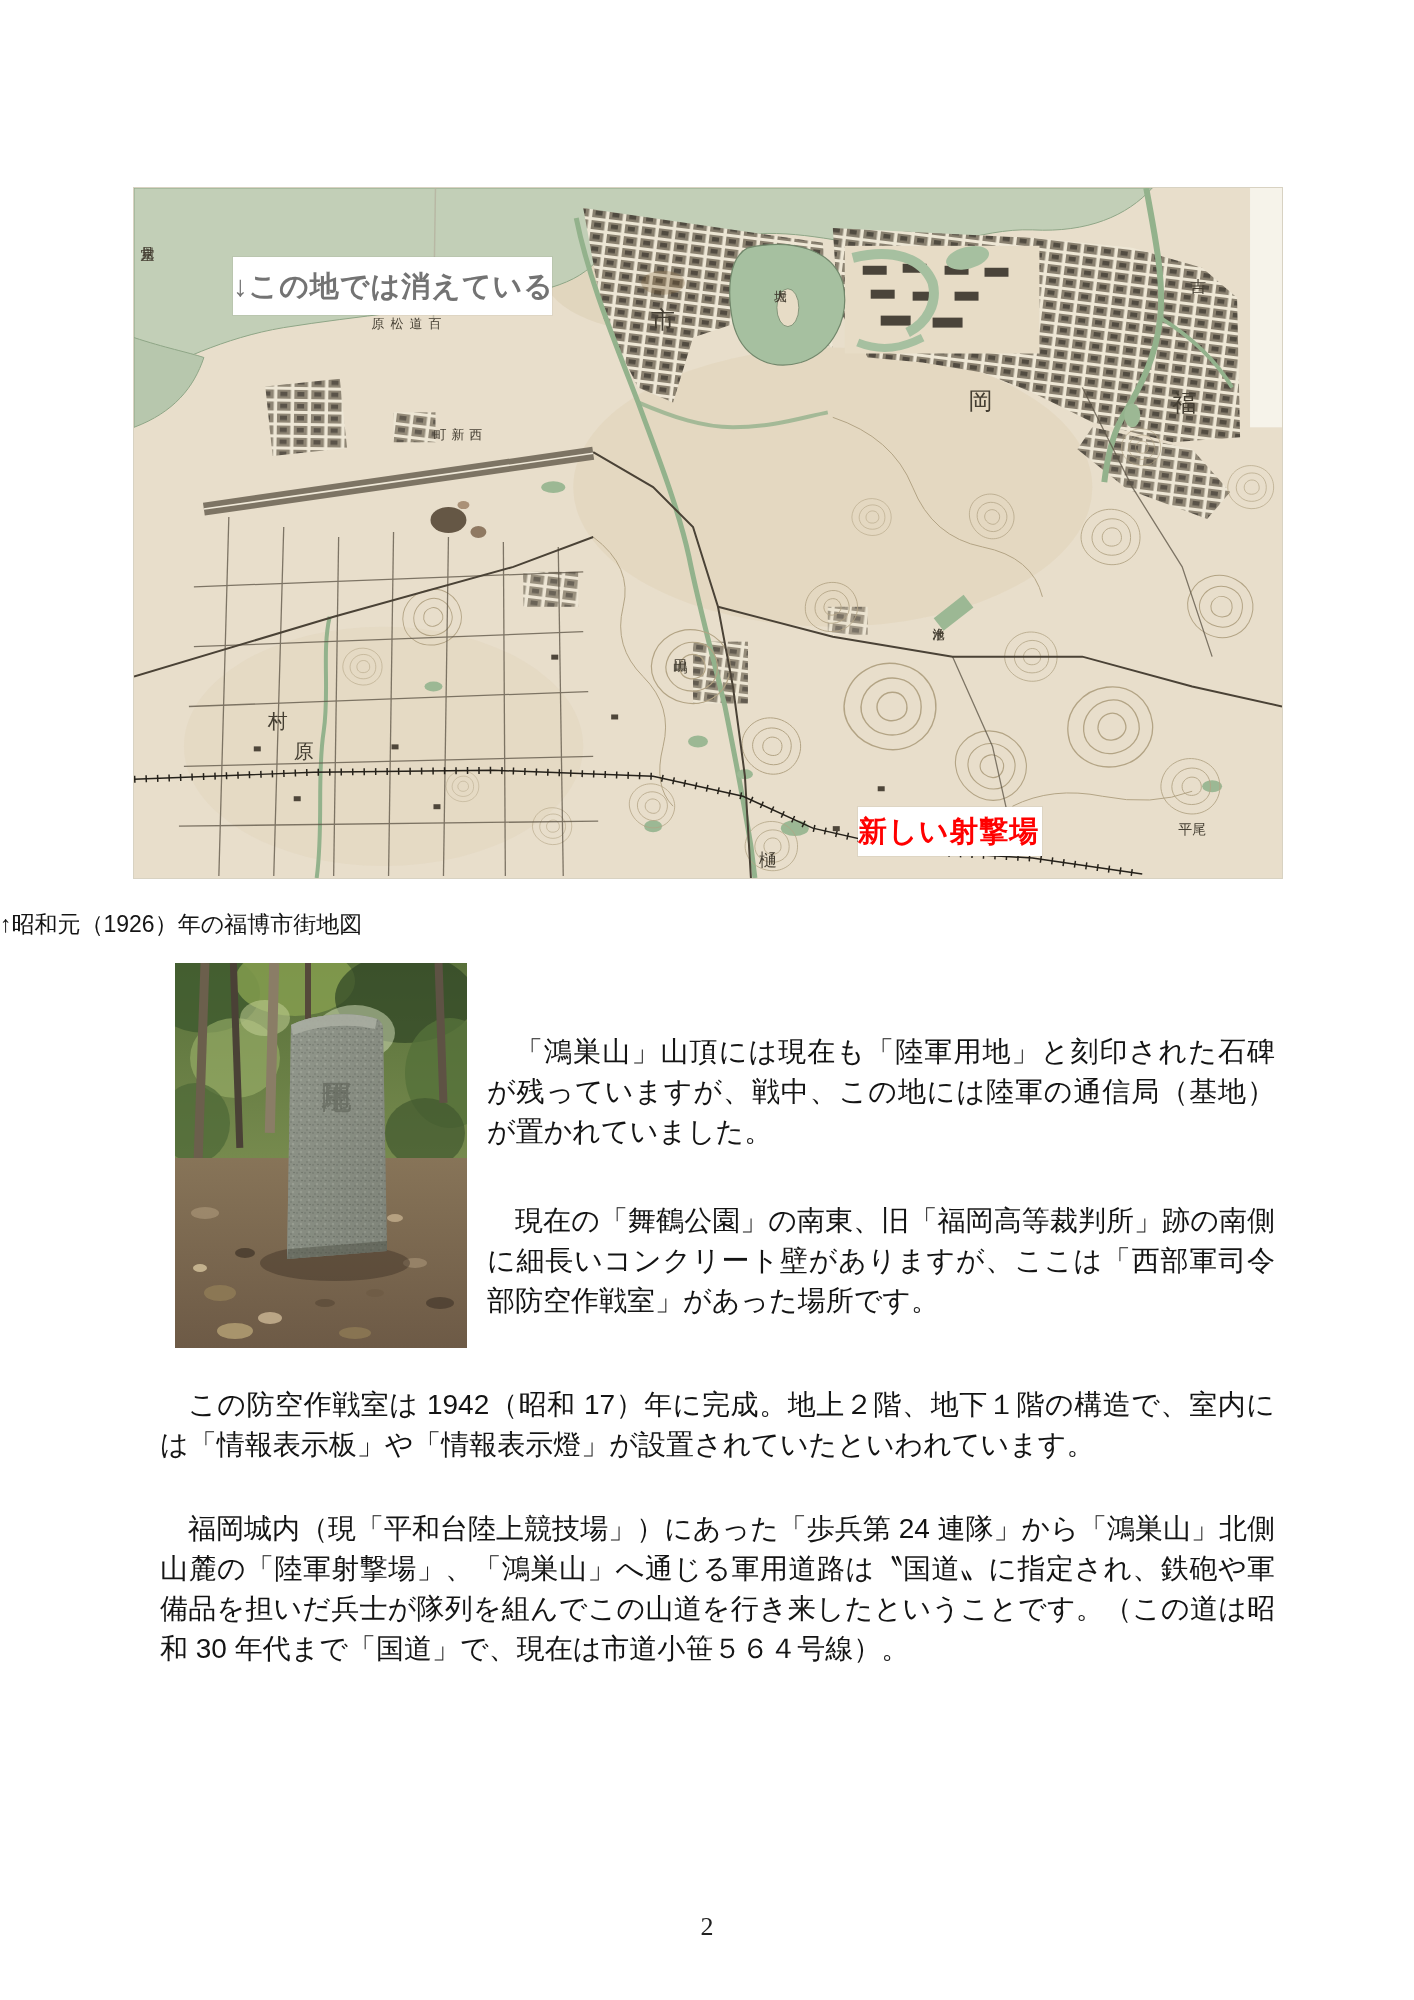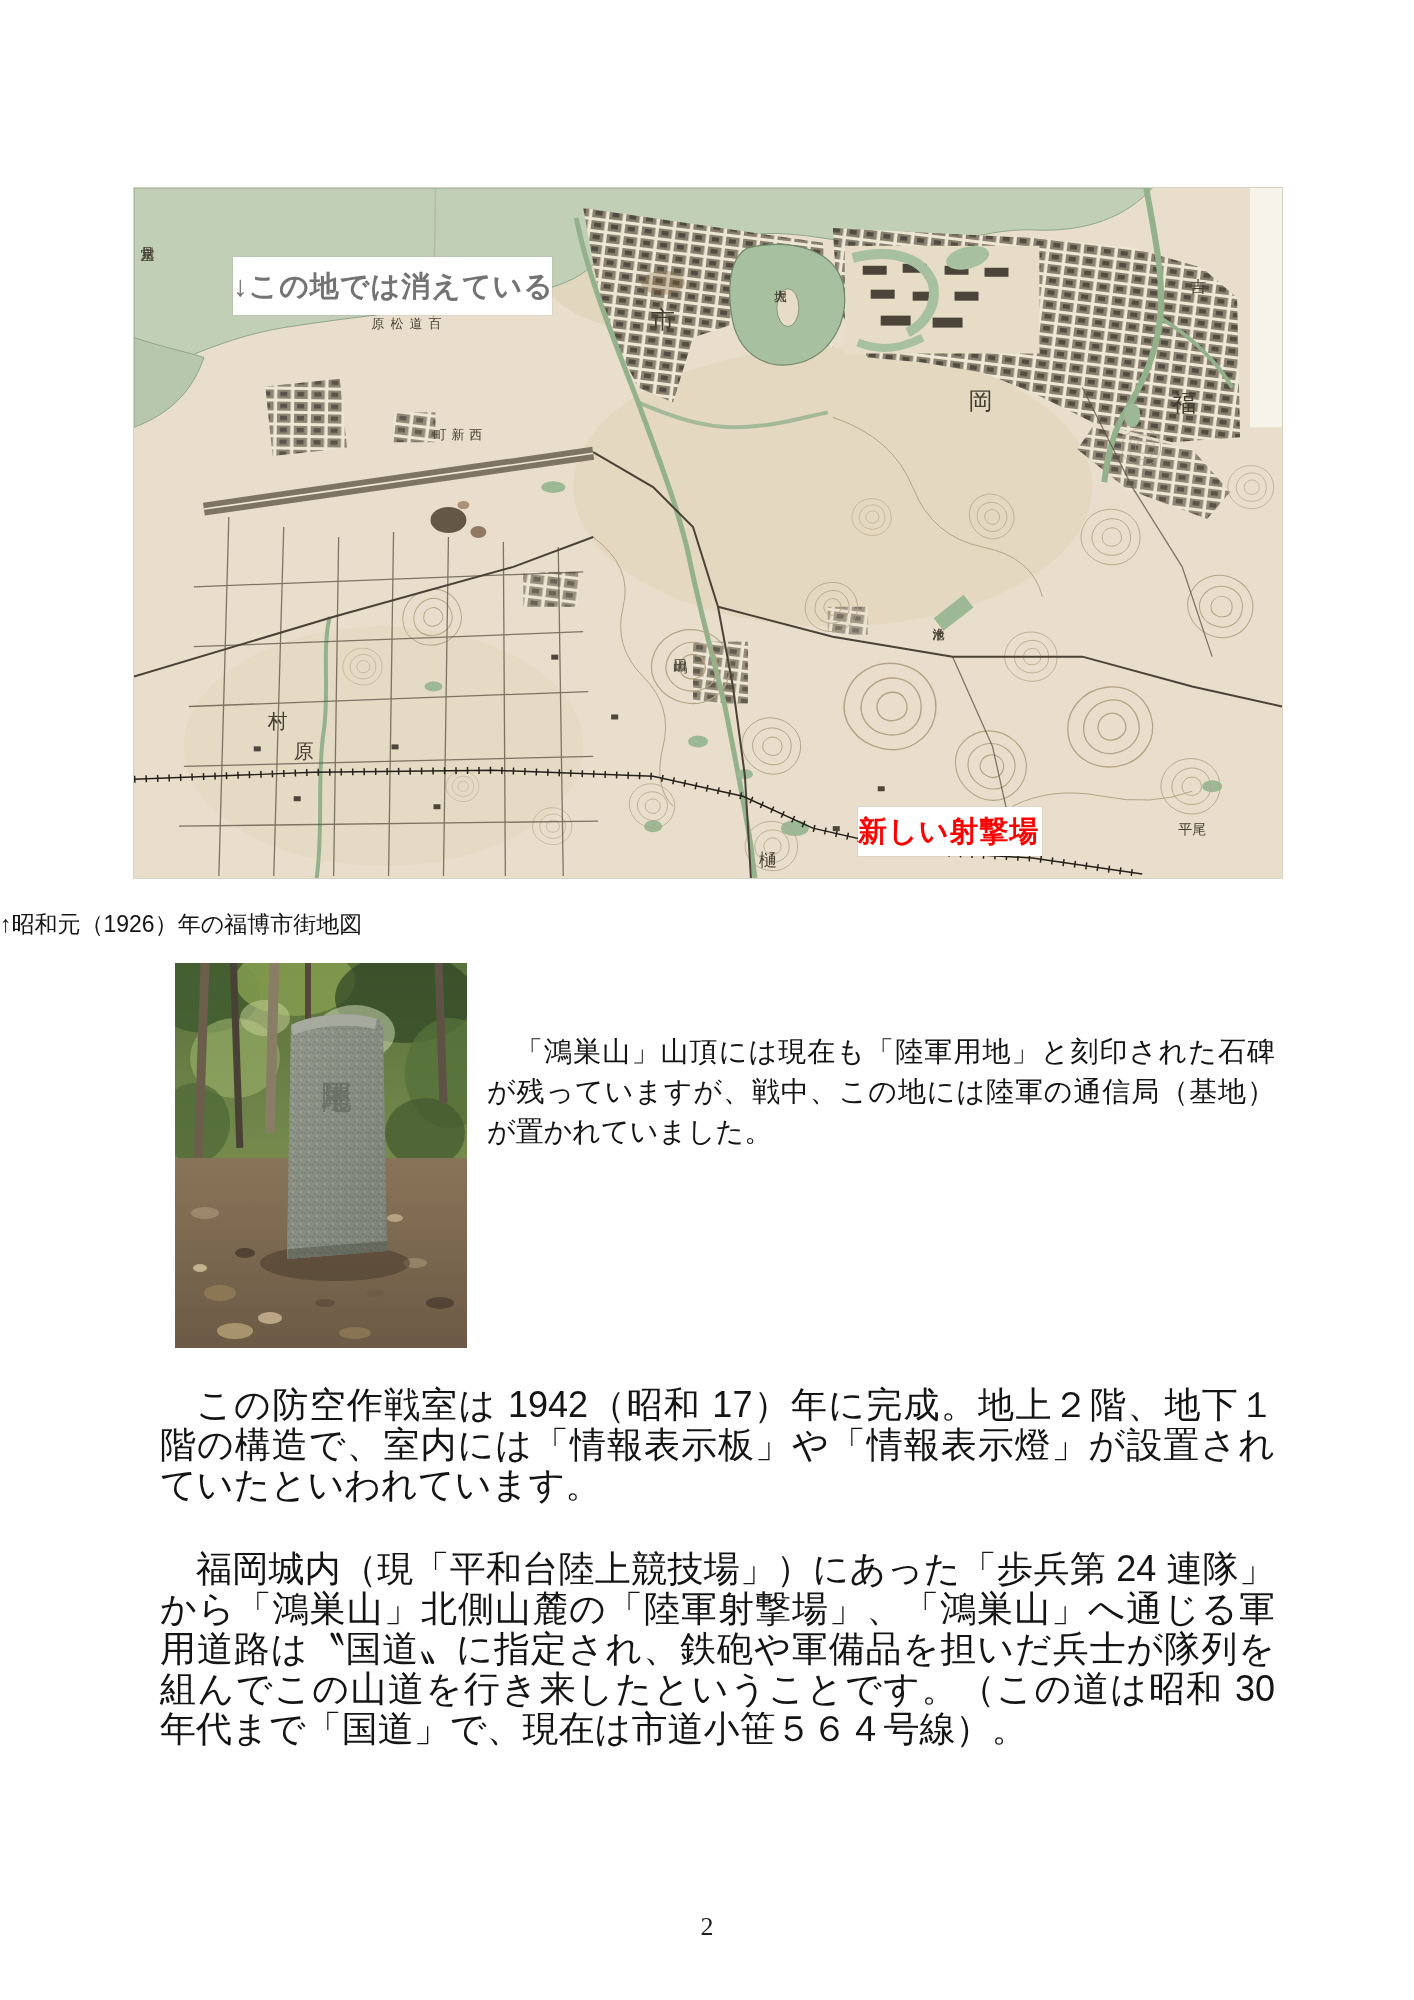--- a/index.html
+++ b/index.html
@@ -19,21 +19,21 @@
   }
   #anno-top{left:99px;top:69px;width:319px;height:58px;line-height:58px;font-size:29px;}
   #anno-bottom{left:724px;top:619px;width:184px;height:49px;line-height:49px;font-size:29px;}
   
   .caption{position:absolute;left:0;top:906px;width:100%;text-align:left;
     font-size:23px;line-height:36px;color:#141414;}
   
   .content{position:absolute;left:147px;top:963px;width:1141px;
     font-size:28px;line-height:40px;text-align:justify;color:#141414;}
   .content2{position:absolute;left:147px;top:1372px;width:1141px;
-    font-size:36px;line-height:40px;text-align:justify;color:#141414;}
+    font-size:28px;line-height:40px;text-align:justify;color:#141414;}
   .content p,.content2 p{margin:13px;text-indent:1em;}
   #p1{margin-top:69px;}
   #p2{margin-top:49px;}
   #p4{margin-top:35px;}
   #p5{margin-top:44px;}
   
   .photo-fig{float:left;width:292px;height:385px;margin:0 20px 8px 28px;
     background:#6f8247;overflow:hidden;}
   .photo-fig svg{display:block;width:100%;height:100%;}
   
@@ -290,20 +290,21 @@
           <path d="M116,62 C140,50 180,48 202,56 C206,58 208,62 208,66 L212,288 L112,296 Z" fill="url(#stoneg)"></path>
           <path d="M116,62 C140,50 180,48 202,56 C206,58 208,62 208,66 L212,288 L112,296 Z" fill="url(#stonep)" opacity="0.55"></path>
           <path d="M116,62 C140,50 180,48 202,56 L200,66 C176,60 142,62 118,72 Z" fill="#a9ada1" opacity="0.9"></path>
           <path d="M112,296 L212,288 L212,278 L113,286 Z" fill="#4e5044" opacity="0.5"></path>
           <text x="162" y="96" font-size="30" fill="#4e5248" opacity="0.45" style="writing-mode:vertical-rl" font-family="Liberation Sans, sans-serif">陸軍用地</text>
         </g>
       </svg>
     </figure>
 
     <p id="p1">「鴻巣山」山頂には現在も「陸軍用地」と刻印された石碑が残っていますが、戦中、この地には陸軍の通信局（基地）が置かれていました。</p>
+    <p id="p2">現在の「舞鶴公園」の南東、旧「福岡高等裁判所」跡の南側に細長いコンクリート壁がありますが、ここは「西部軍司令部防空作戦室」があった場所です。</p>
   </div>
 
   <div class="content2">
     <p id="p3">この防空作戦室は 1942（昭和 17）年に完成。地上２階、地下１階の構造で、室内には「情報表示板」や「情報表示燈」が設置されていたといわれています。</p>
     <p id="p5">福岡城内（現「平和台陸上競技場」）にあった「歩兵第 24 連隊」から「鴻巣山」北側山麓の「陸軍射撃場」、「鴻巣山」へ通じる軍用道路は〝国道〟に指定され、鉄砲や軍備品を担いだ兵士が隊列を組んでこの山道を行き来したということです。（この道は昭和 30 年代まで「国道」で、現在は市道小笹５６４号線）。</p>
   </div>
 
   <div class="page-number">2</div>
 </div>
 

